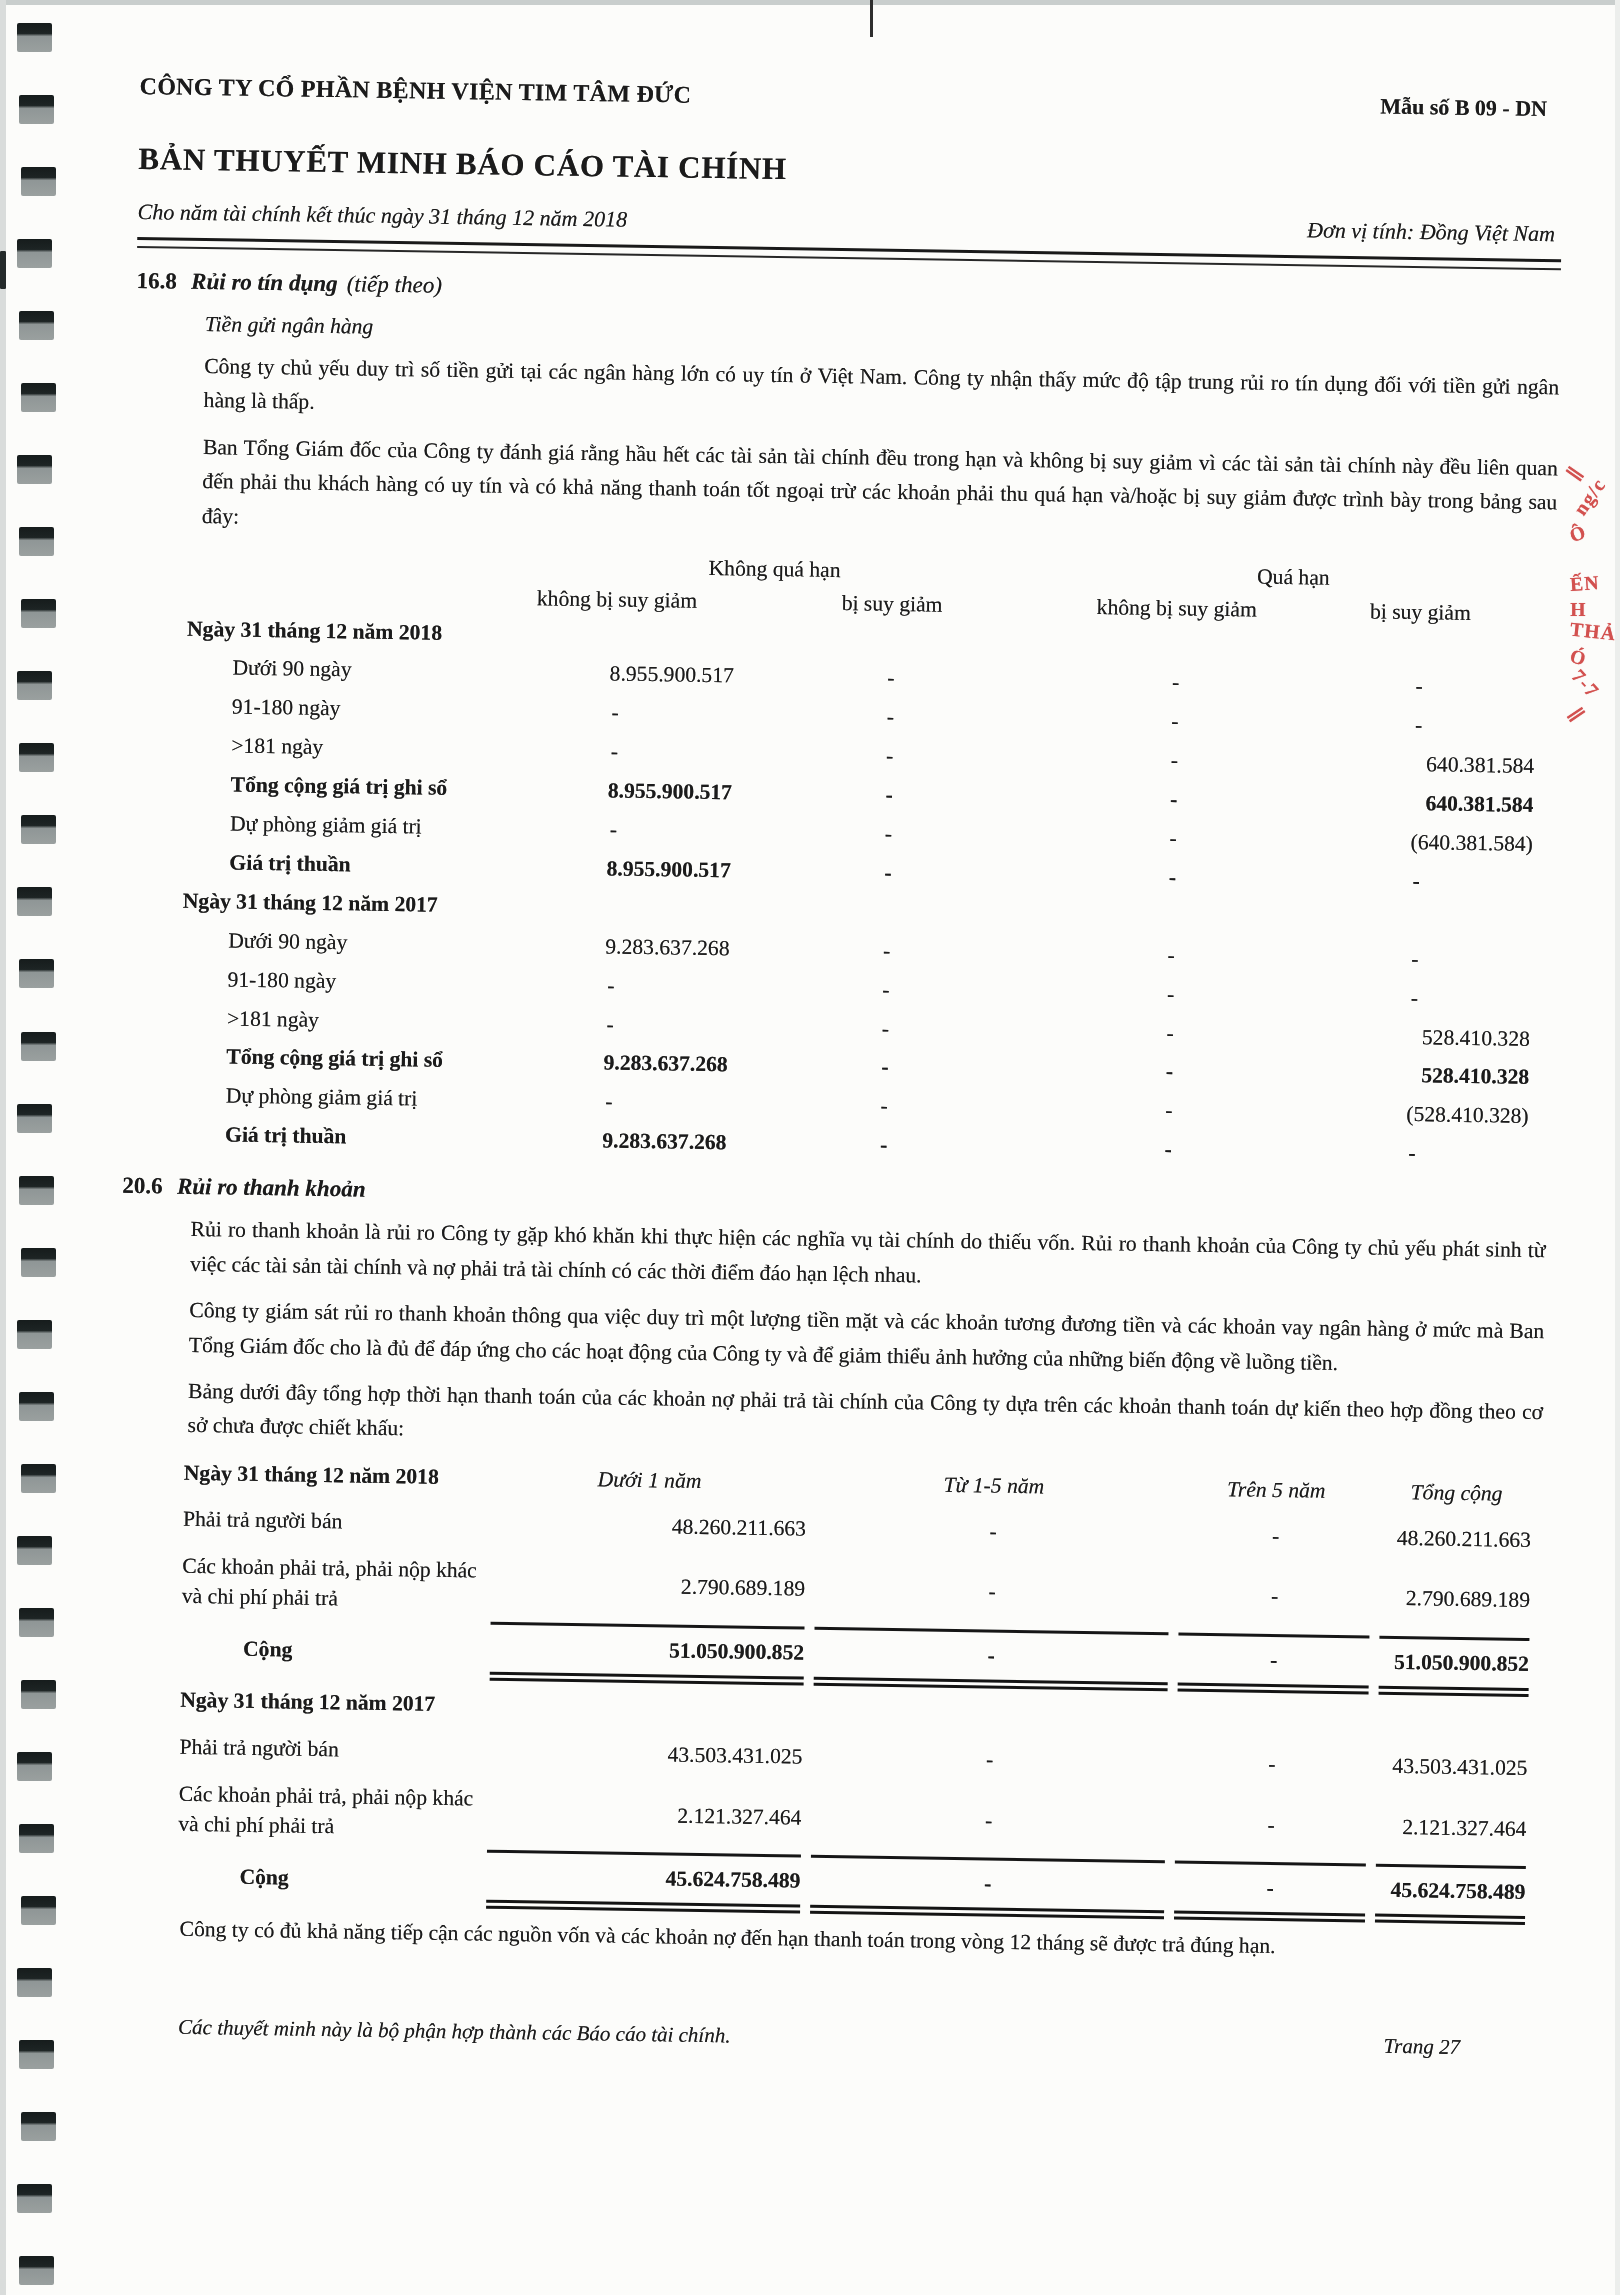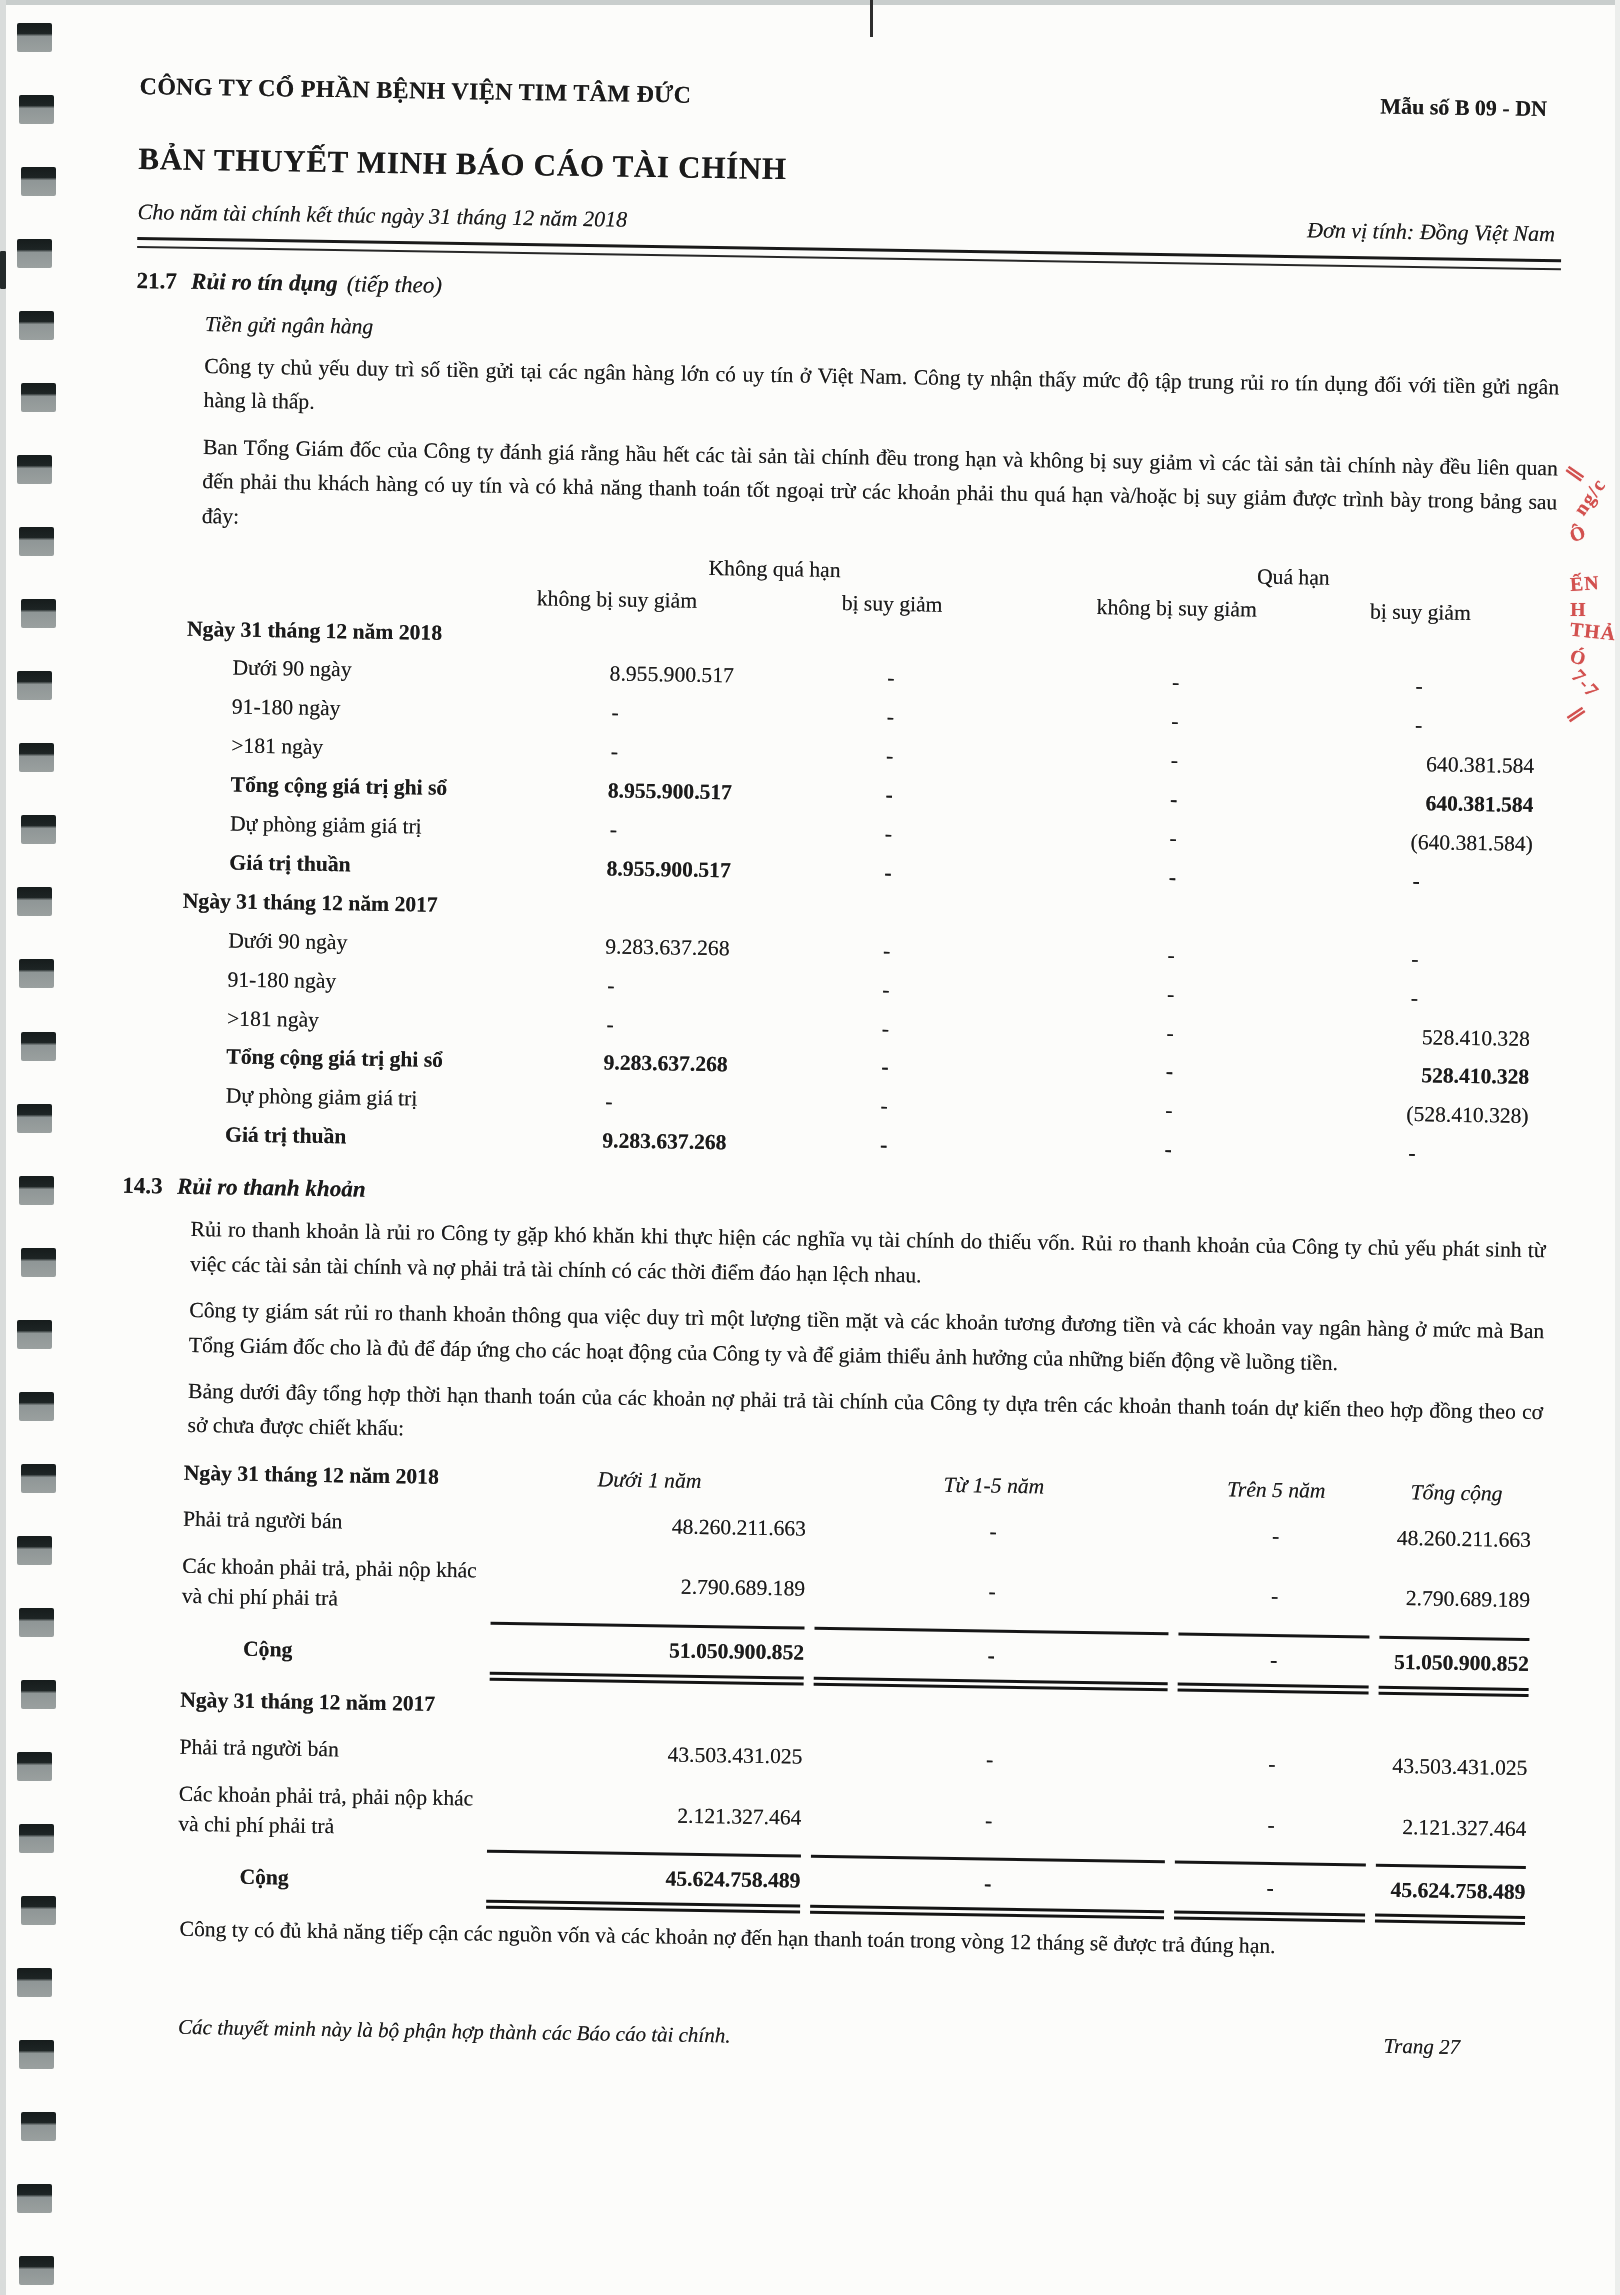--- a/index.html
+++ b/index.html
@@ -141,21 +141,21 @@
     <div class="title">BẢN THUYẾT MINH BÁO CÁO TÀI CHÍNH</div>
 
     <div class="sub-row">
       <span>Cho năm tài chính kết thúc ngày 31 tháng 12 năm 2018</span>
       <span>Đơn vị tính: Đồng Việt Nam</span>
     </div>
 
     <div class="rule2"></div>
 
     <div class="sec-h">
-      <span class="num">21.7</span><span class="ti">Rủi ro tín dụng</span><span class="suffix">(tiếp theo)</span>
+      <span class="num">16.8</span><span class="ti">Rủi ro tín dụng</span><span class="suffix">(tiếp theo)</span>
     </div>
 
     <div class="sub-i">Tiền gửi ngân hàng</div>
 
     <div class="para">Công ty chủ yếu duy trì số tiền gửi tại các ngân hàng lớn có uy tín ở Việt Nam. Công ty nhận thấy mức độ tập trung rủi ro tín dụng đối với tiền gửi ngân hàng là thấp.</div>
     <div class="para">Ban Tổng Giám đốc của Công ty đánh giá rằng hầu hết các tài sản tài chính đều trong hạn và không bị suy giảm vì các tài sản tài chính này đều liên quan đến phải thu khách hàng có uy tín và có khả năng thanh toán tốt ngoại trừ các khoản phải thu quá hạn và/hoặc bị suy giảm được trình bày trong bảng sau đây:</div>
 
     <table class="aging">
       <colgroup>
         <col style="width:367px">
@@ -266,21 +266,21 @@
             <td class="lbl">Giá trị thuần</td>
             <td class="val">9.283.637.268</td>
             <td class="val dash">-</td>
             <td class="val dash">-</td>
             <td class="val dash">-</td>
           </tr>
         </tbody>
     </table>
 
     <div class="sec-h">
-      <span class="num">14.3</span><span class="ti">Rủi ro thanh khoản</span>
+      <span class="num">20.6</span><span class="ti">Rủi ro thanh khoản</span>
     </div>
 
     <div class="para">Rủi ro thanh khoản là rủi ro Công ty gặp khó khăn khi thực hiện các nghĩa vụ tài chính do thiếu vốn. Rủi ro thanh khoản của Công ty chủ yếu phát sinh từ việc các tài sản tài chính và nợ phải trả tài chính có các thời điểm đáo hạn lệch nhau.</div>
     <div class="para">Công ty giám sát rủi ro thanh khoản thông qua việc duy trì một lượng tiền mặt và các khoản tương đương tiền và các khoản vay ngân hàng ở mức mà Ban Tổng Giám đốc cho là đủ để đáp ứng cho các hoạt động của Công ty và để giảm thiểu ảnh hưởng của những biến động về luồng tiền.</div>
     <div class="para">Bảng dưới đây tổng hợp thời hạn thanh toán của các khoản nợ phải trả tài chính của Công ty dựa trên các khoản thanh toán dự kiến theo hợp đồng theo cơ sở chưa được chiết khấu:</div>
 
     <table class="mat">
       <colgroup>
         <col style="width:354px">
           <col style="width:314px">

